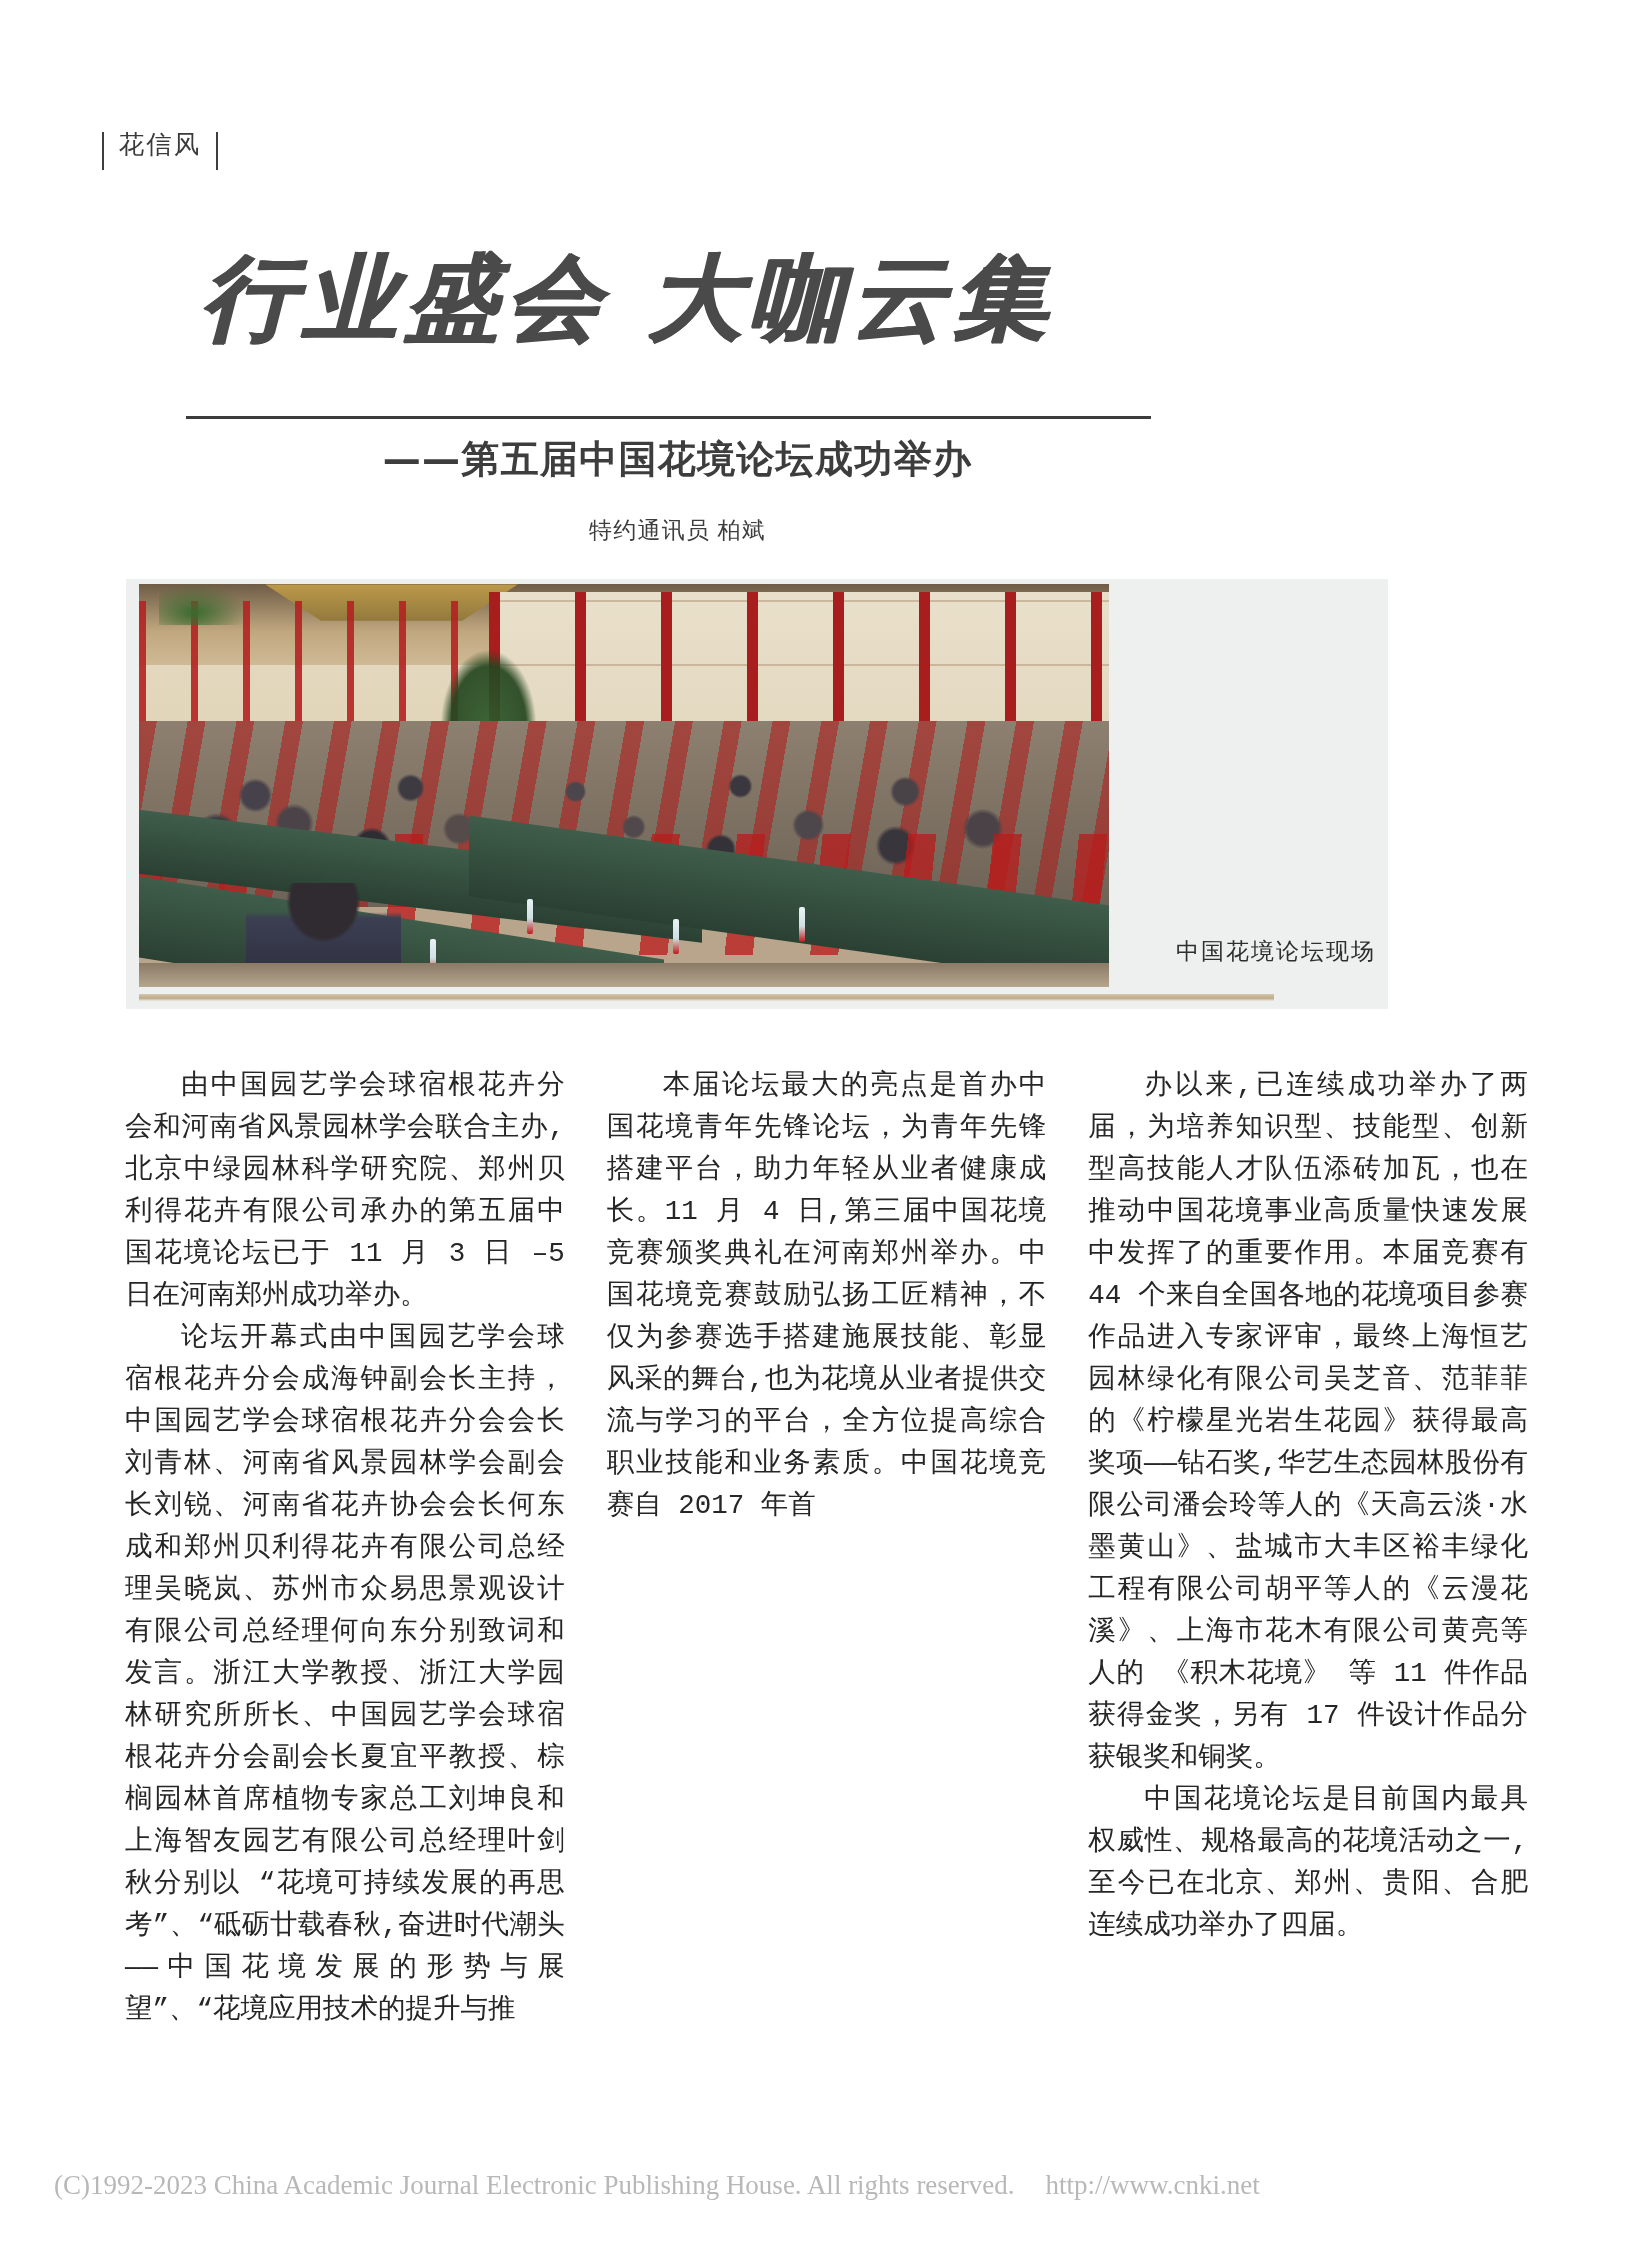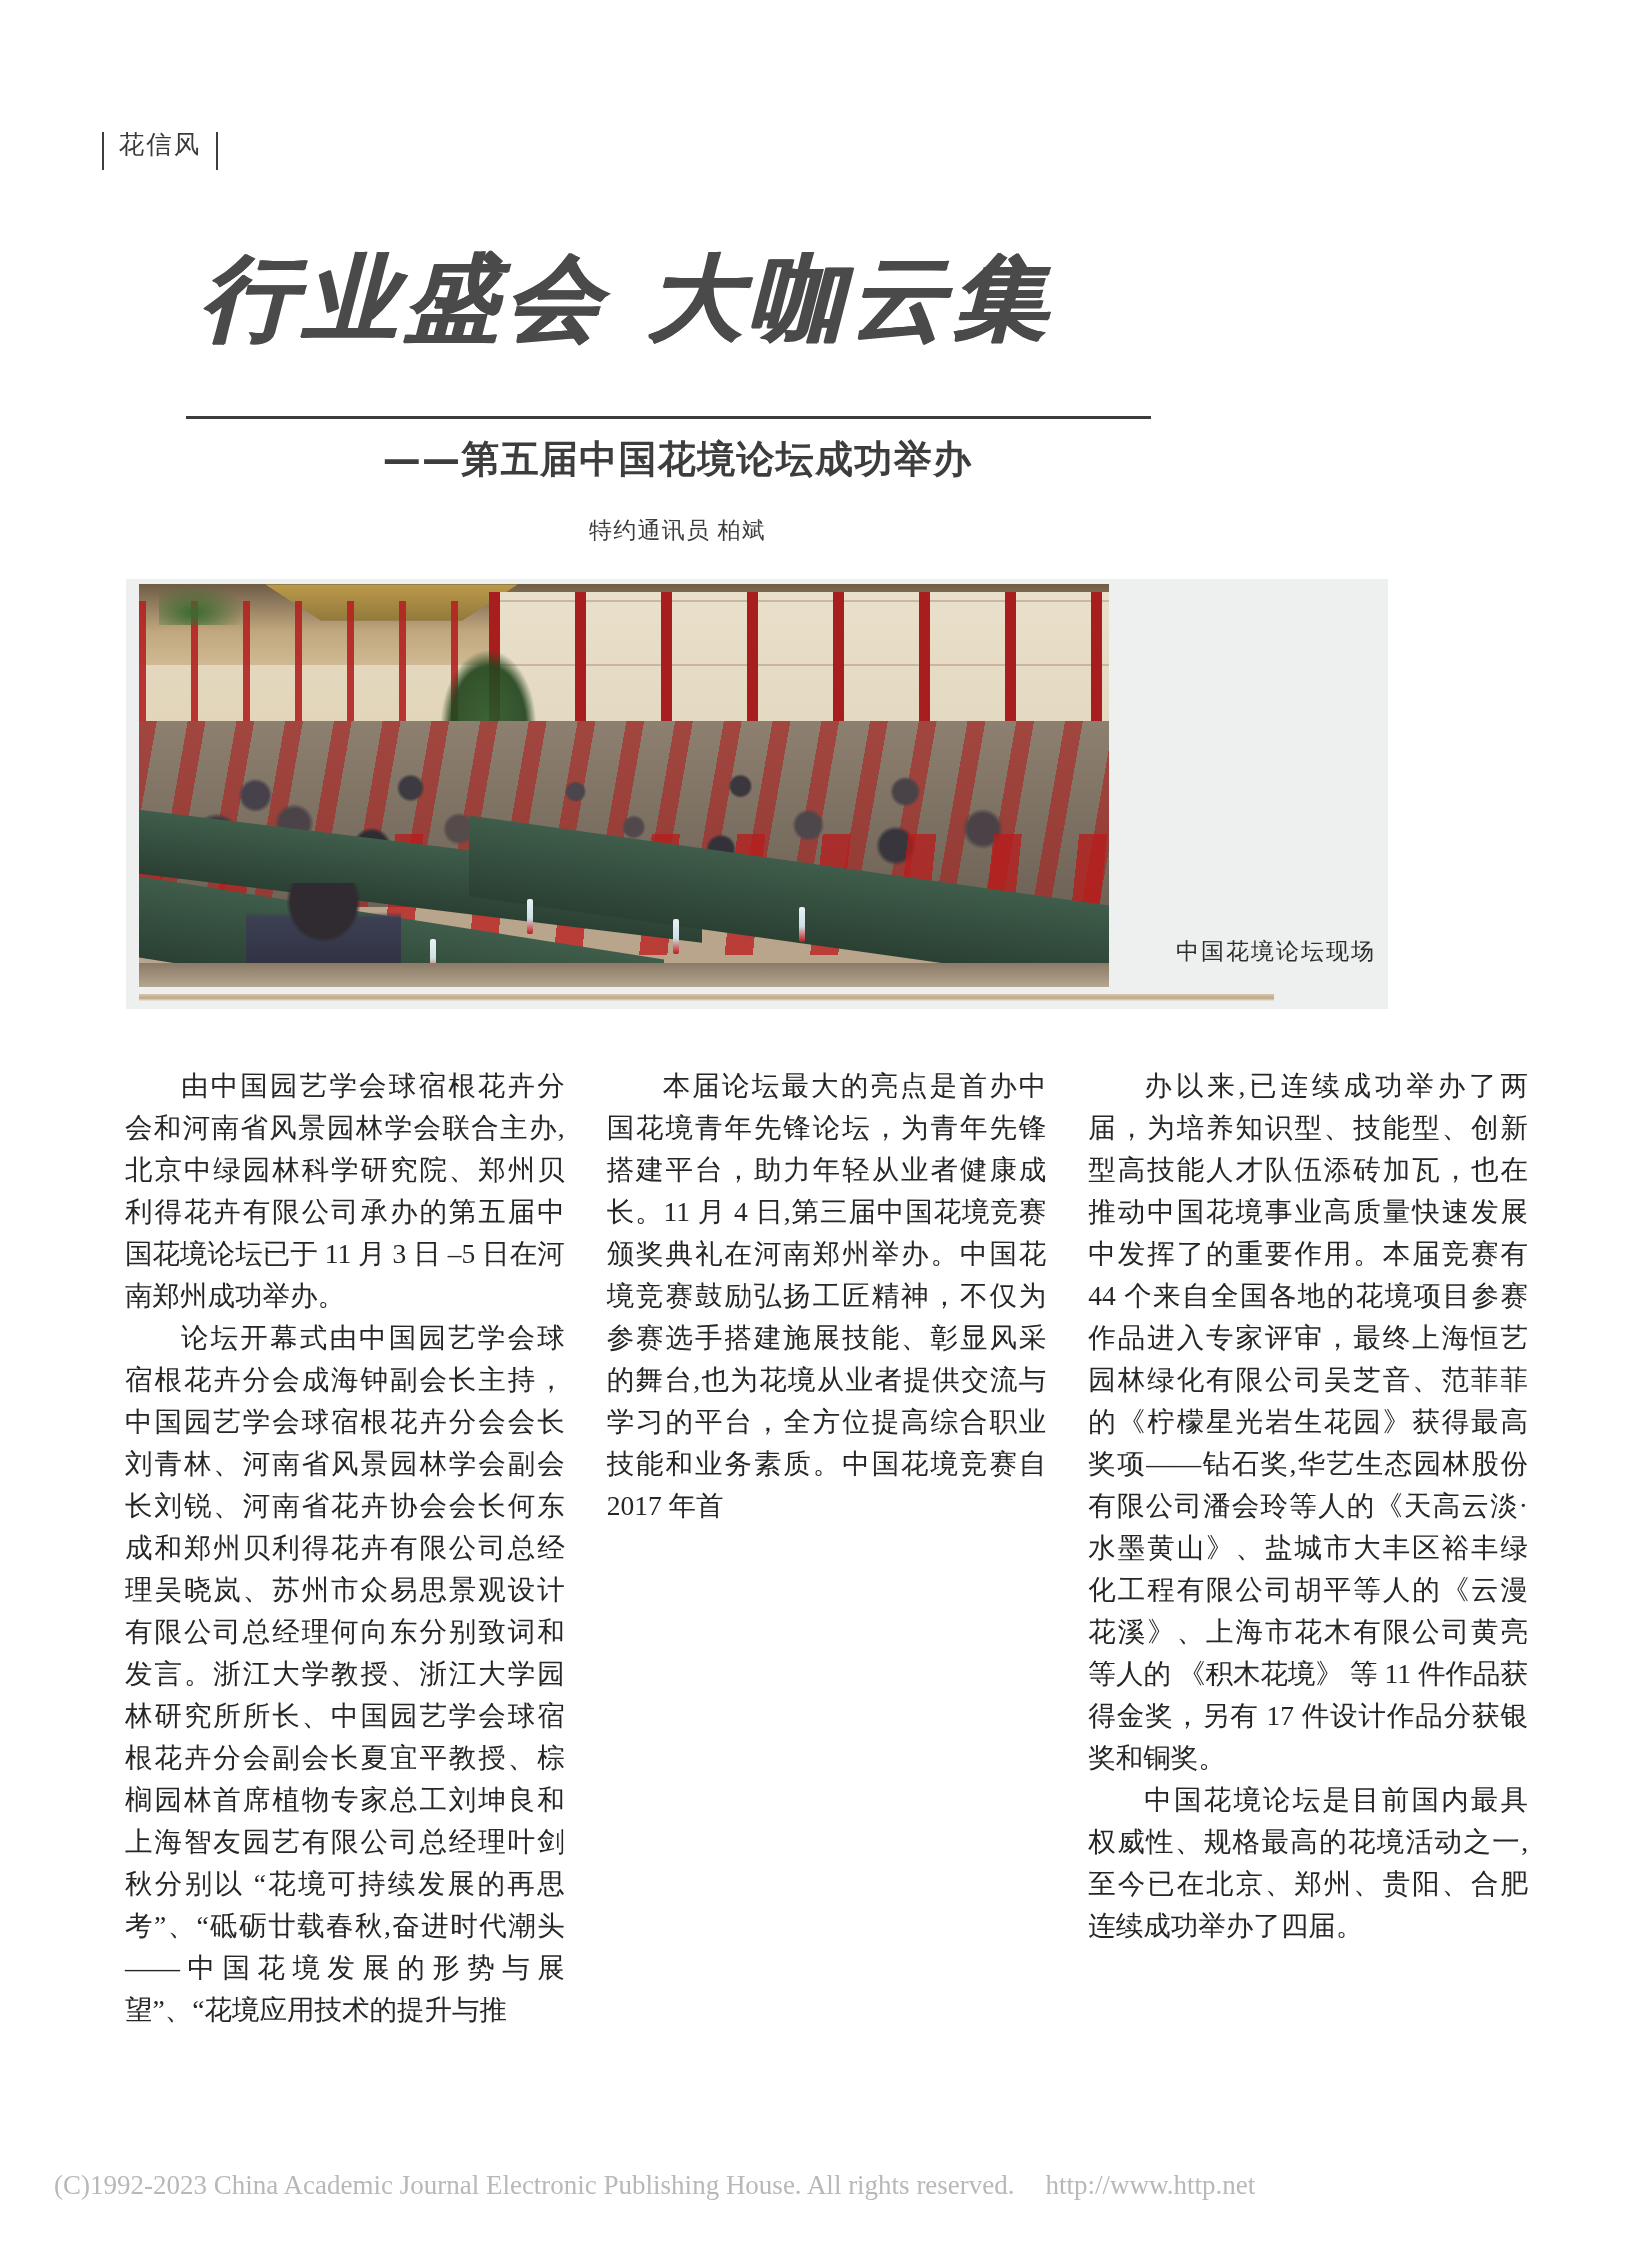--- a/index.html
+++ b/index.html
@@ -238,21 +238,21 @@
   }
   .col p {
     margin: 0;
     font-size: 27.5px;
     line-height: 42px;
     color: #262626;
     text-align: justify;
     text-align-last: left;
     text-justify: inter-character;
     text-indent: 56px;
-    font-family: Liberation Serif, serif;
+    font-family: Liberation Mono, monospace;
     letter-spacing: 0px;
   }
 
   
   .footer {
     position: absolute;
     left: 54px;
     top: 2170px;
     width: 1544px;
     font-family: "Liberation Serif", "DejaVu Serif", serif;
@@ -315,15 +315,15 @@
   </div>
 
   <div class="col">
     <p>办以来,已连续成功举办了两届，为培养知识型、技能型、创新型高技能人才队伍添砖加瓦，也在推动中国花境事业高质量快速发展中发挥了的重要作用。本届竞赛有 44 个来自全国各地的花境项目参赛作品进入专家评审，最终上海恒艺园林绿化有限公司吴芝音、范菲菲的《柠檬星光岩生花园》获得最高奖项——钻石奖,华艺生态园林股份有限公司潘会玲等人的《天高云淡·水墨黄山》、盐城市大丰区裕丰绿化工程有限公司胡平等人的《云漫花溪》、上海市花木有限公司黄亮等人的 《积木花境》 等 11 件作品获得金奖，另有 17 件设计作品分获银奖和铜奖。</p>
     <p>中国花境论坛是目前国内最具权威性、规格最高的花境活动之一,至今已在北京、郑州、贵阳、合肥连续成功举办了四届。</p>
   </div>
 
 </div>
 
 <div class="footer">
-  <span>(C)1992-2023 China Academic Journal Electronic Publishing House. All rights reserved.</span><span class="url">http://www.http.net</span>
+  <span>(C)1992-2023 China Academic Journal Electronic Publishing House. All rights reserved.</span><span class="url">http://www.cnki.net</span>
 </div>
 
 
 </body></html>

